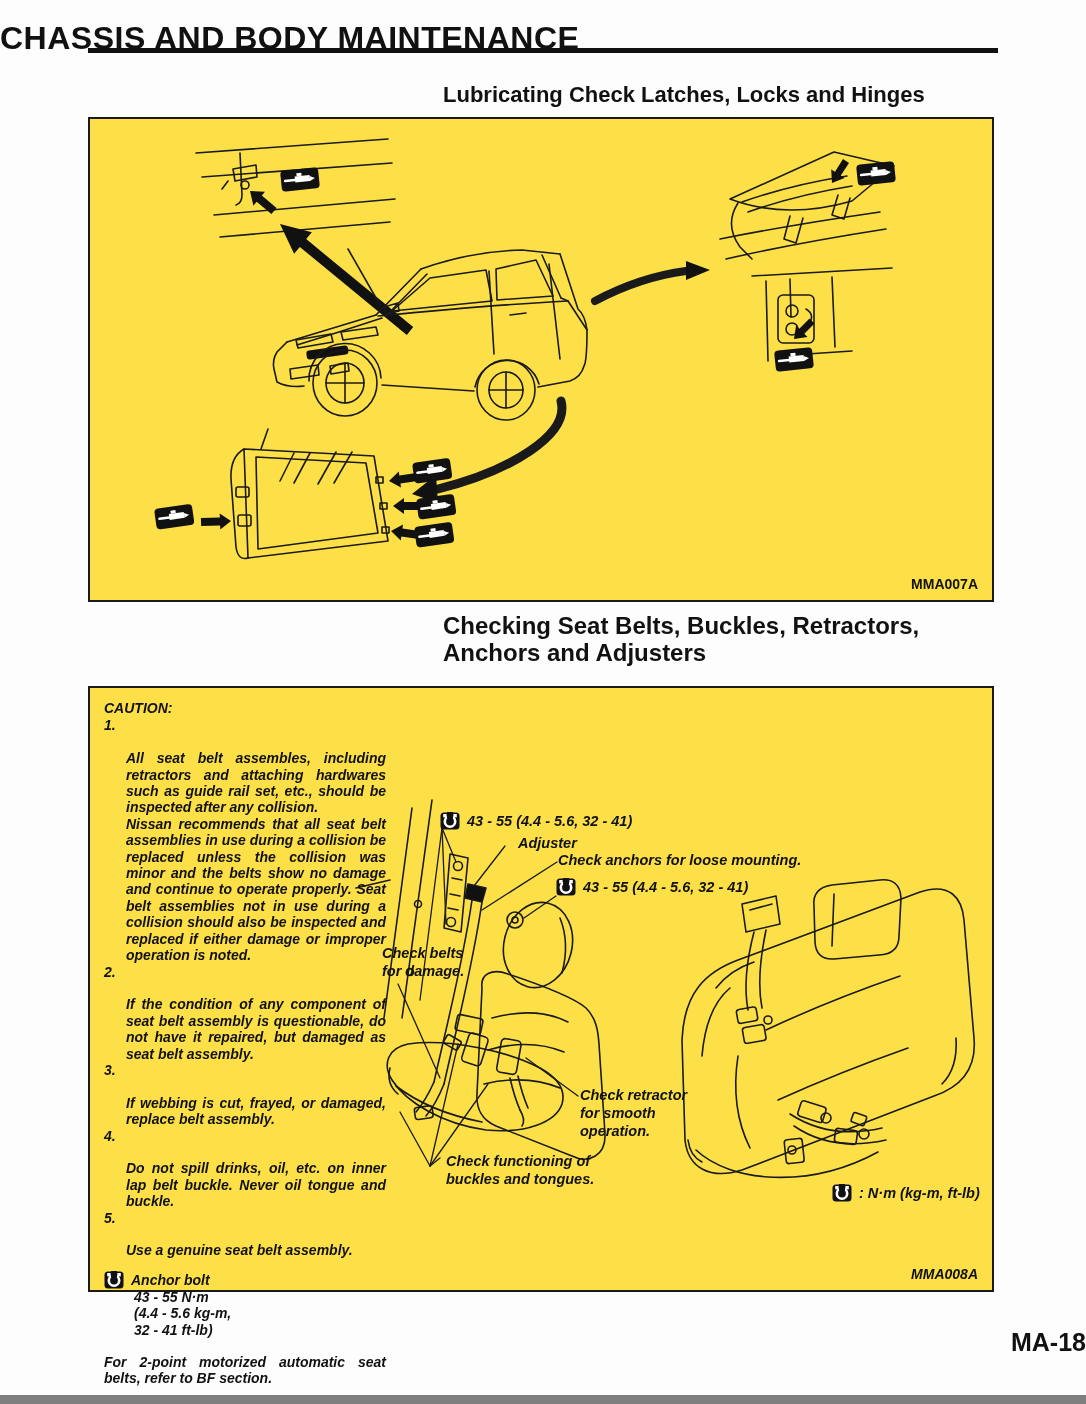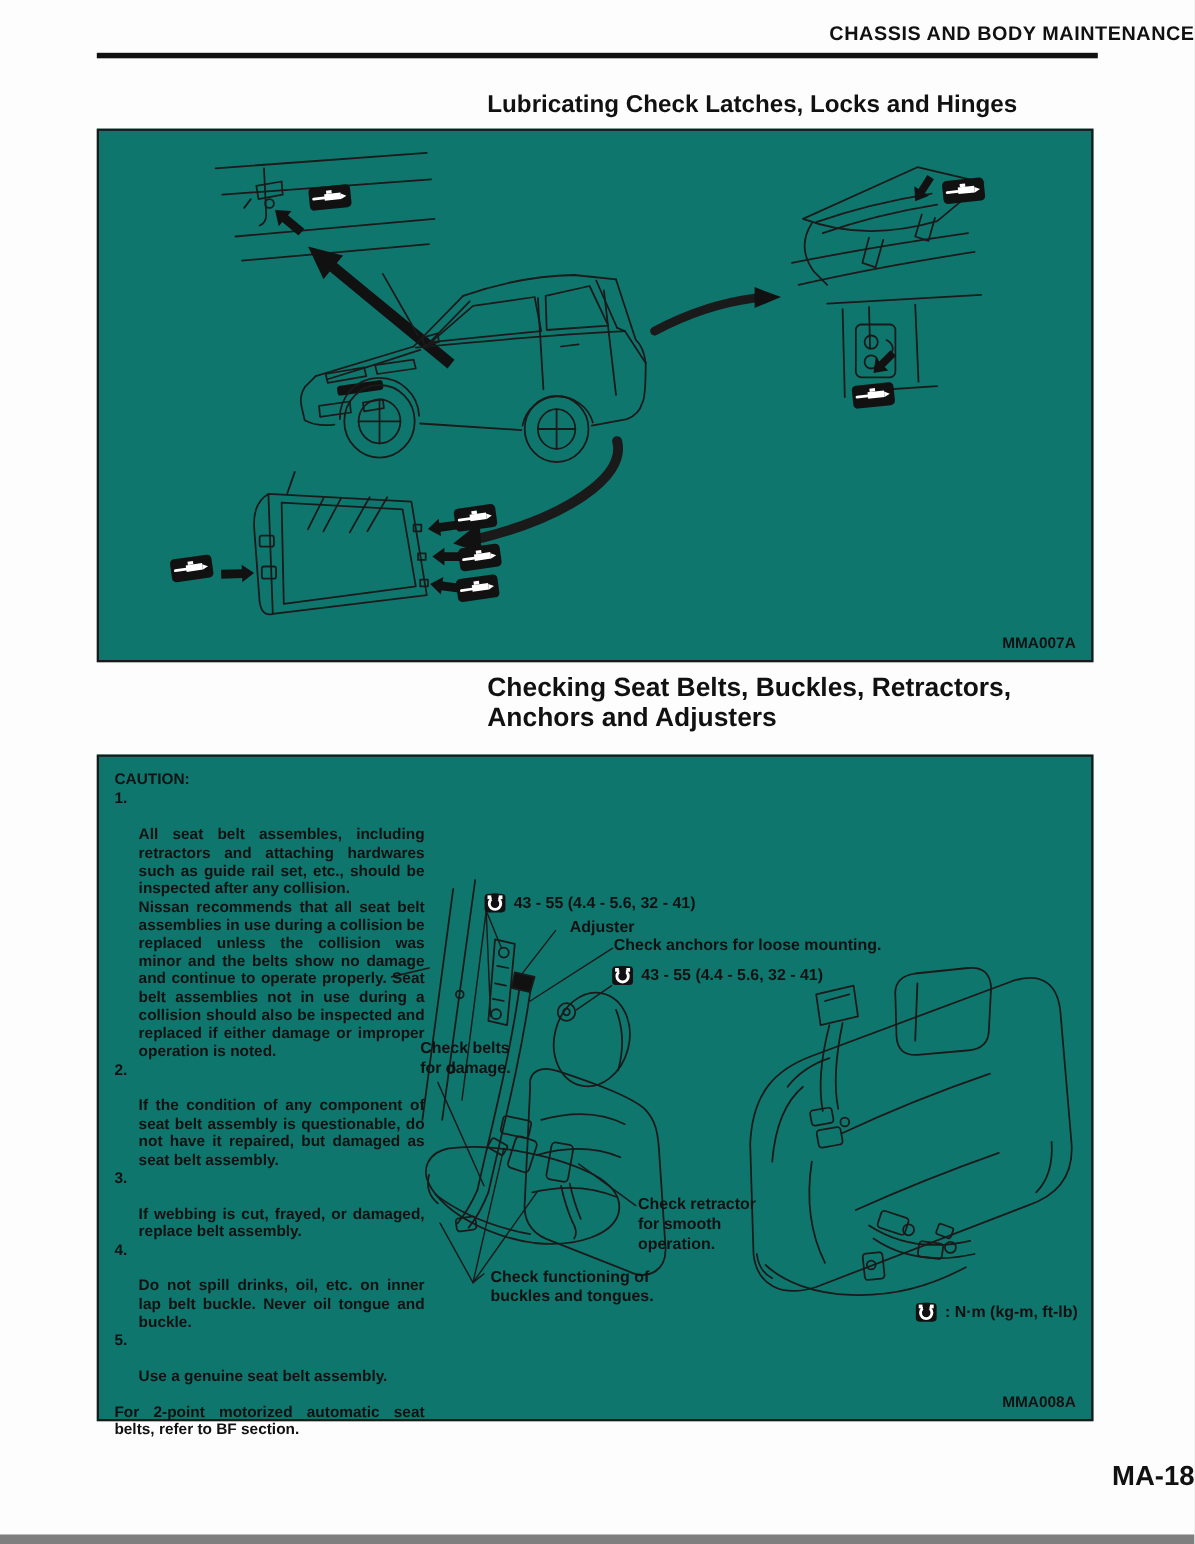--- a/index.html
+++ b/index.html
@@ -1,25 +1,25 @@
 <!DOCTYPE html>
 <html><head>
 <meta charset="utf-8">
 <style>
   html,body{margin:0;padding:0;background:#e8e8e8;}
   .page{position:relative;width:1086px;height:1404px;background:#fdfdfd;overflow:hidden;
         font-family:"Liberation Sans","DejaVu Sans",sans-serif;color:#111;font-weight:bold;}
-  .hdr-title{position:absolute;top:20px;left:0;width:100%;text-align:right;
-             font-size:18px;letter-spacing:.5px;}
+  .hdr-title{position:absolute;top:20px;left:0;width:100%;text-align:left;
+             font-size:32px;letter-spacing:.5px;}
   .hdr-rule{position:absolute;top:48px;left:88px;width:910px;height:5px;background:#111;}
   .s1-title{position:absolute;top:82px;left:443px;font-size:22px;}
   .s2-title{position:absolute;top:612px;left:443px;font-size:24px;line-height:27px;}
-  .figbox{position:absolute;left:88px;width:902px;border:2px solid #1a1a1a;background:#0f766e;}
+  .figbox{position:absolute;left:88px;width:902px;border:2px solid #1a1a1a;background:#fde047;}
   #fig1{top:117px;height:481px;}
-  #fig2{top:686px;height:602px;}
+  #fig2{top:686px;height:602px;font-style:italic;}
   .figbox svg.art{position:absolute;left:0;top:0;}
   .fig-id{position:absolute;right:14px;bottom:8px;font-size:14px;font-weight:bold;}
   
   .caution{position:absolute;left:14px;top:12px;width:282px;font-size:14px;line-height:16.4px;}
   .c-head{margin-bottom:1px;}
   .c-item{position:relative;padding-left:22px;text-align:justify;white-space:pre-line;}
   .c-num{position:absolute;left:0;top:0;}
   .tq-block{margin-top:12px;}
   .tq-row{display:flex;align-items:center;gap:7px;}
   .tq-lines{margin-left:30px;}
@@ -281,20 +281,37 @@
       </div>
       <div class="c-item">
         <span class="c-num">4.</span>
         <span>Do not spill drinks, oil, etc. on inner lap belt buckle. Never oil tongue and buckle.</span>
       </div>
       <div class="c-item">
         <span class="c-num">5.</span>
         <span>Use a genuine seat belt assembly.</span>
       </div>
 
+      <div class="tq-block">
+        <div class="tq-row">
+          <svg class="tq" width="20" height="18" viewBox="0 0 20 18">
+            <rect x="0.5" y="0.5" width="19" height="17" rx="3.5" fill="#111"></rect>
+            <circle cx="10" cy="9.5" r="5.2" fill="none" stroke="#fff" stroke-width="2.6"></circle>
+            <rect x="7" y="0" width="6" height="6.5" fill="#111"></rect>
+            <rect x="3.2" y="2" width="3.4" height="3.4" fill="#fff"></rect>
+            <rect x="13.4" y="2" width="3.4" height="3.4" fill="#fff"></rect>
+          </svg>
+          <span>Anchor bolt</span>
+        </div>
+        <div class="tq-lines">
+          <div>43 - 55 N·m</div>
+          <div>(4.4 - 5.6 kg-m,</div>
+          <div>32 - 41 ft-lb)</div>
+        </div>
+      </div>
 
       <div class="note">For 2-point motorized automatic seat belts, refer to BF section.</div>
     </div>
 
     <div class="lbl lbl-row" style="left:350px;top:124px;">
       <svg class="tq" width="20" height="18" viewBox="0 0 20 18">
         <rect x="0.5" y="0.5" width="19" height="17" rx="3.5" fill="#111"></rect>
         <circle cx="10" cy="9.5" r="5.2" fill="none" stroke="#fff" stroke-width="2.6"></circle>
         <rect x="7" y="0" width="6" height="6.5" fill="#111"></rect>
         <rect x="3.2" y="2" width="3.4" height="3.4" fill="#fff"></rect>

